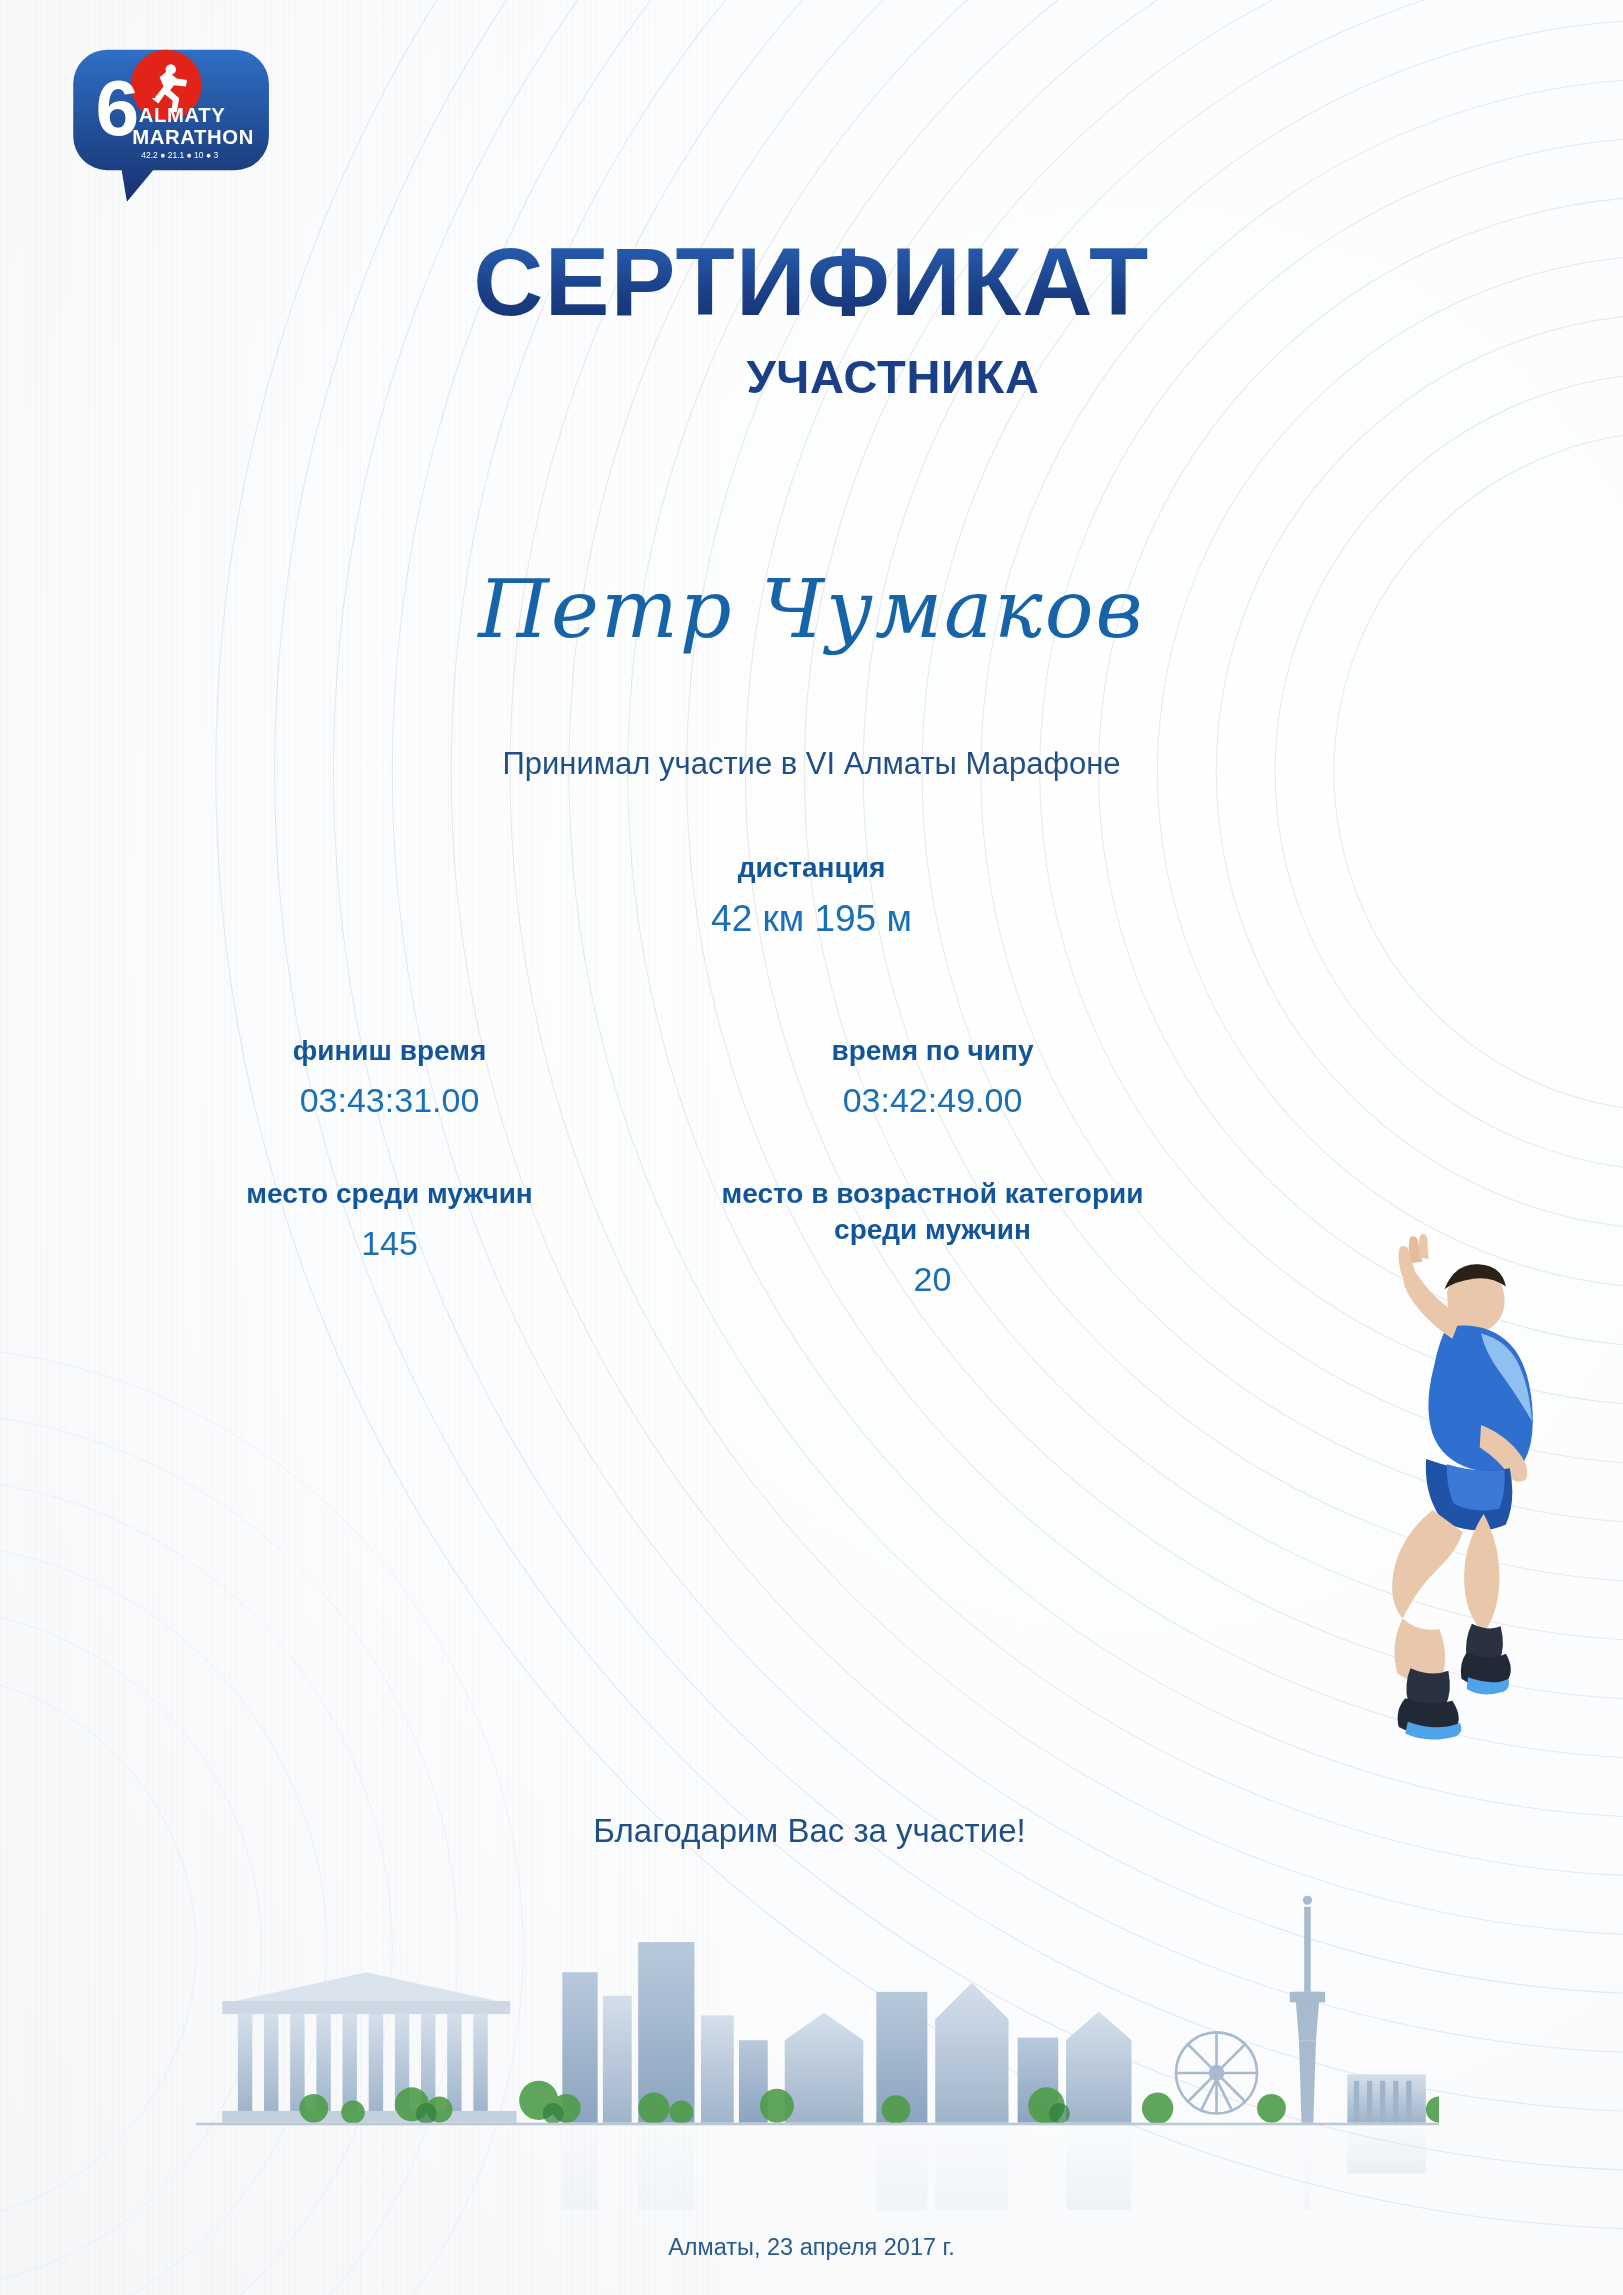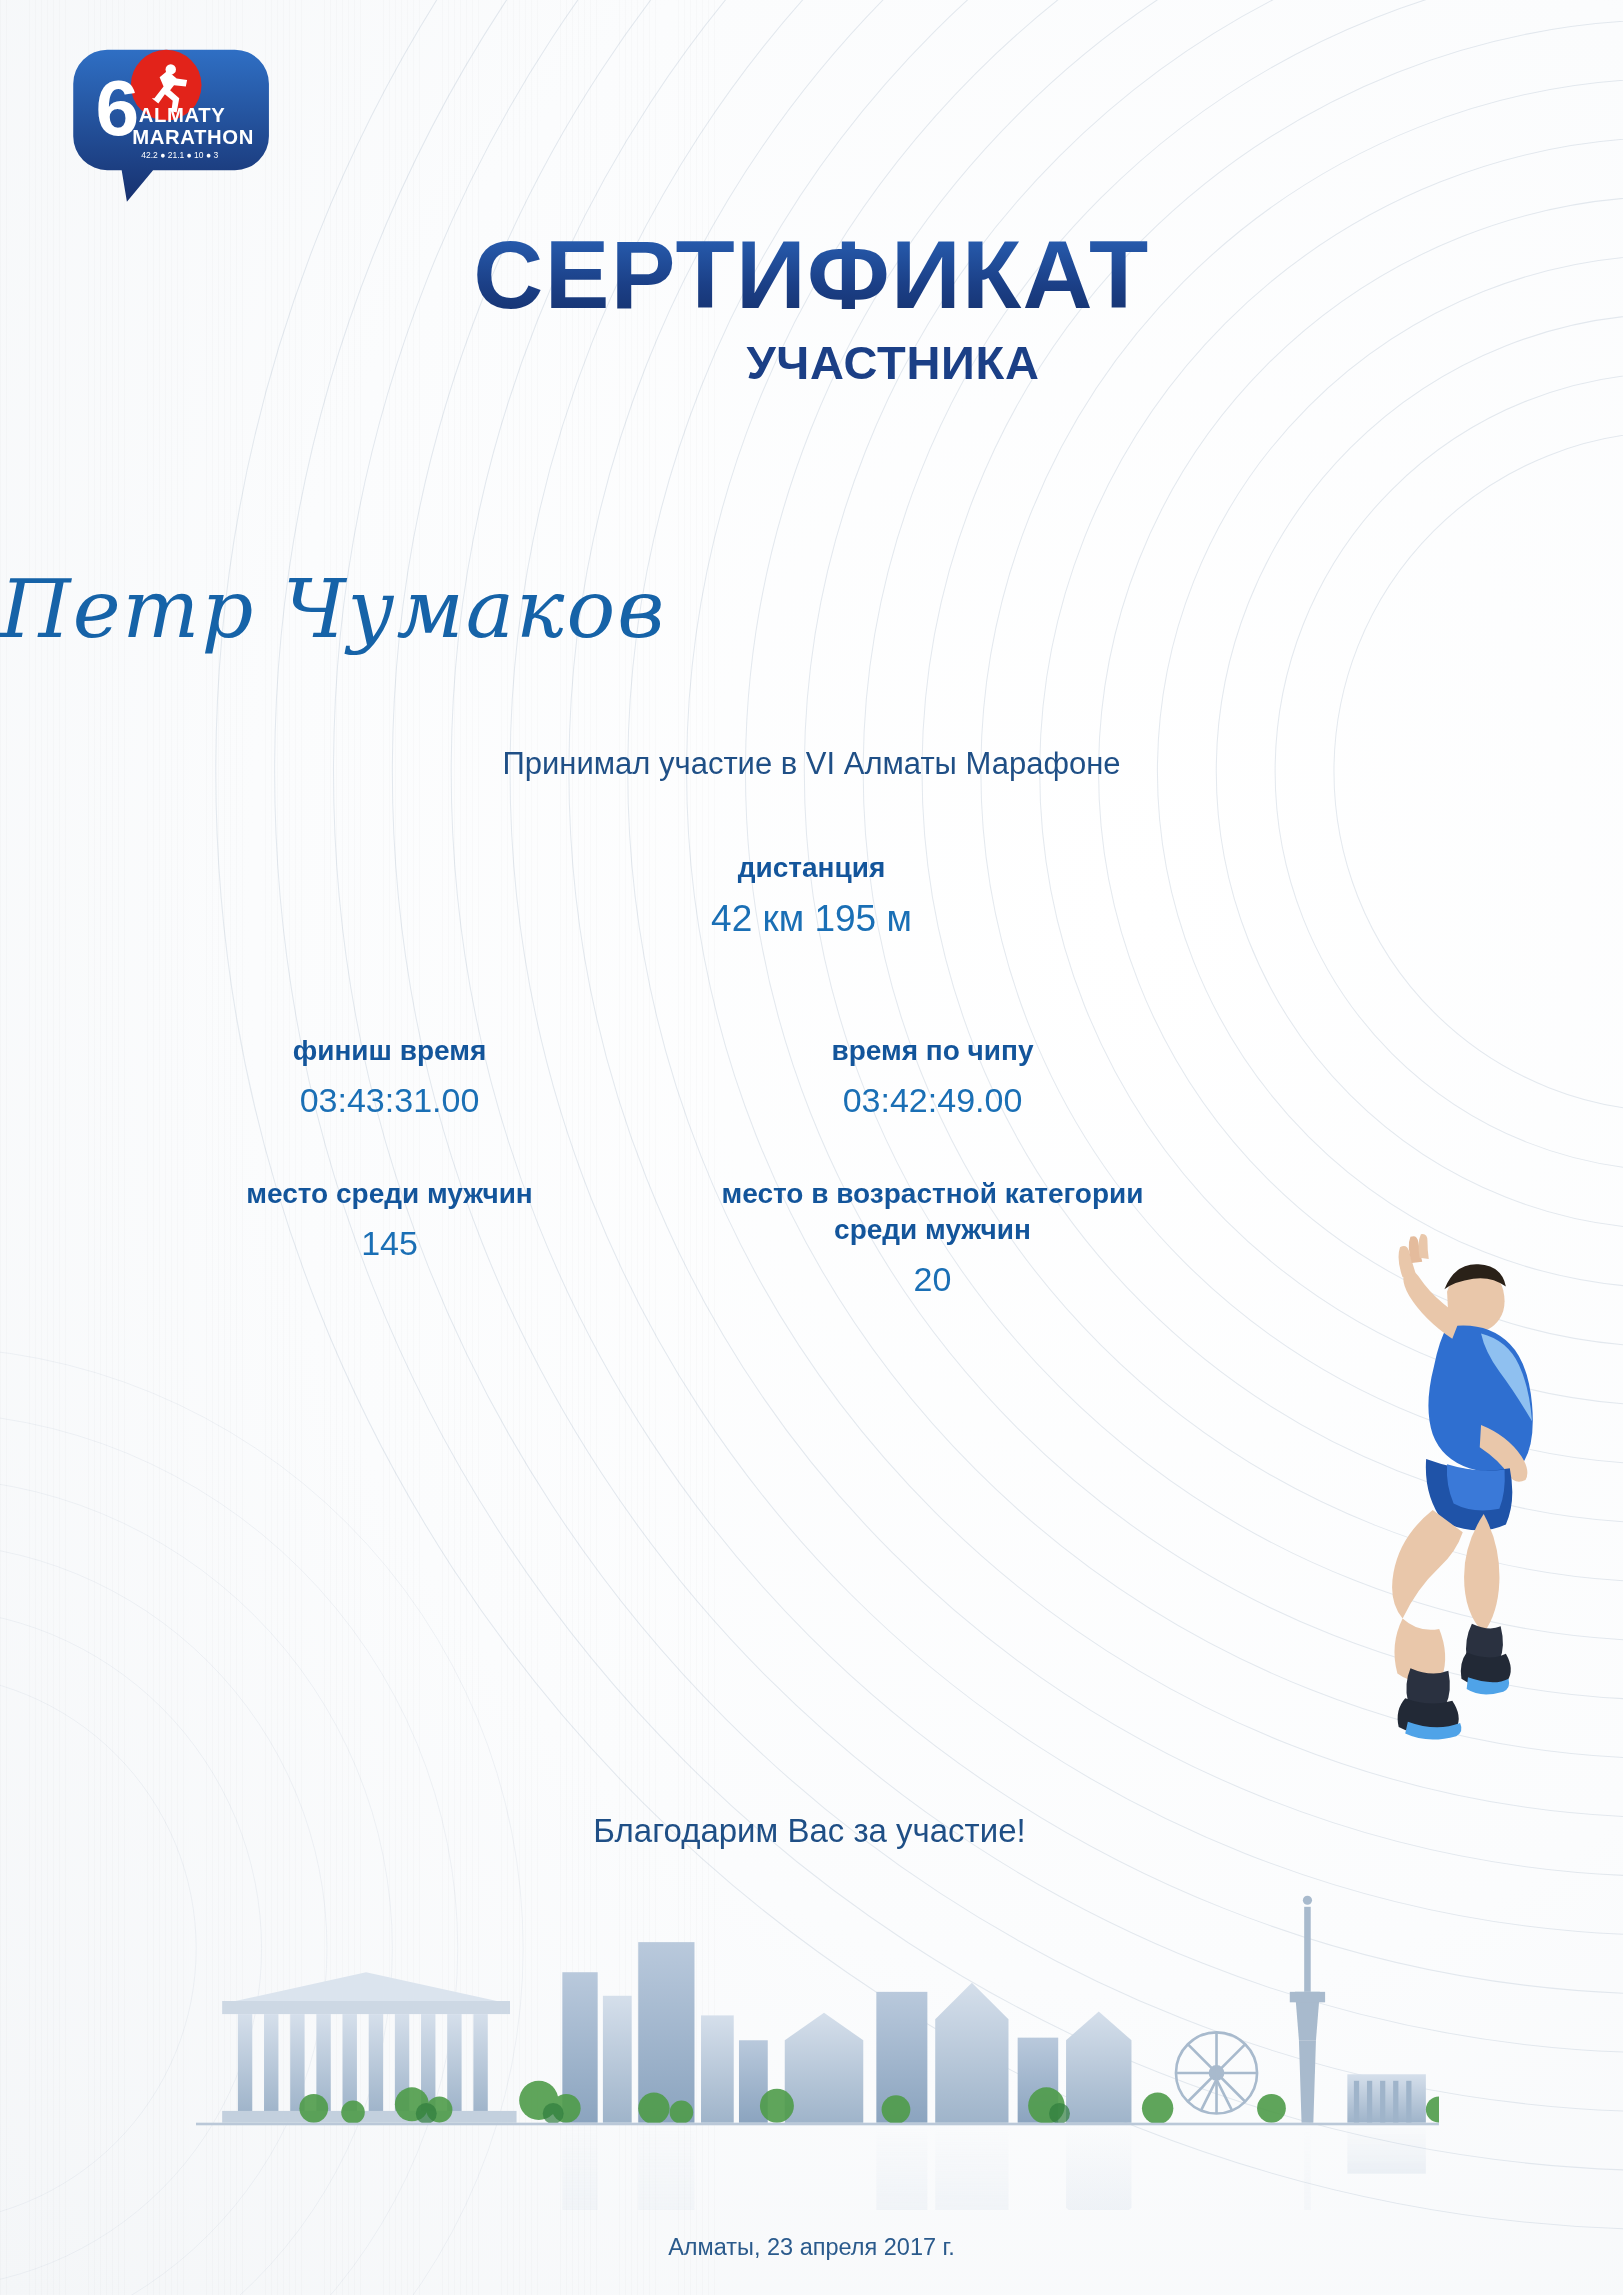--- a/index.html
+++ b/index.html
@@ -53,21 +53,21 @@
   }
 
   
   .title-block {
     position: absolute;
     left: 0; right: 0;
     top: 216px;
     text-align: center;
   }
   .cert-title {
-    margin: 10px;
+    margin: 17px;
     font-size: 97px;
     line-height: 1.02;
     letter-spacing: 1.3px;
     font-weight: bold;
     color: #1e4f9c;
     background: linear-gradient(180deg, #2a63b8 0%, #1b3f86 60%, #15306b 100%);
     -webkit-background-clip: text;
     background-clip: text;
     color: transparent;
     text-shadow: none;
@@ -79,20 +79,21 @@
     letter-spacing: 0.7px;
     color: #1b3f86;
     padding-left: 163px;
   }
 
   
   .participant-name {
     position: absolute;
     left: 0; right: 0;
     top: 562px;
+    text-align: center;
     font-family: "DejaVu Serif", serif;
     font-style: italic;
     font-size: 81px;
     color: #1663a8;
     letter-spacing: 2px;
   }
   .participation-line {
     position: absolute;
     left: 0; right: 0;
     top: 746px;

